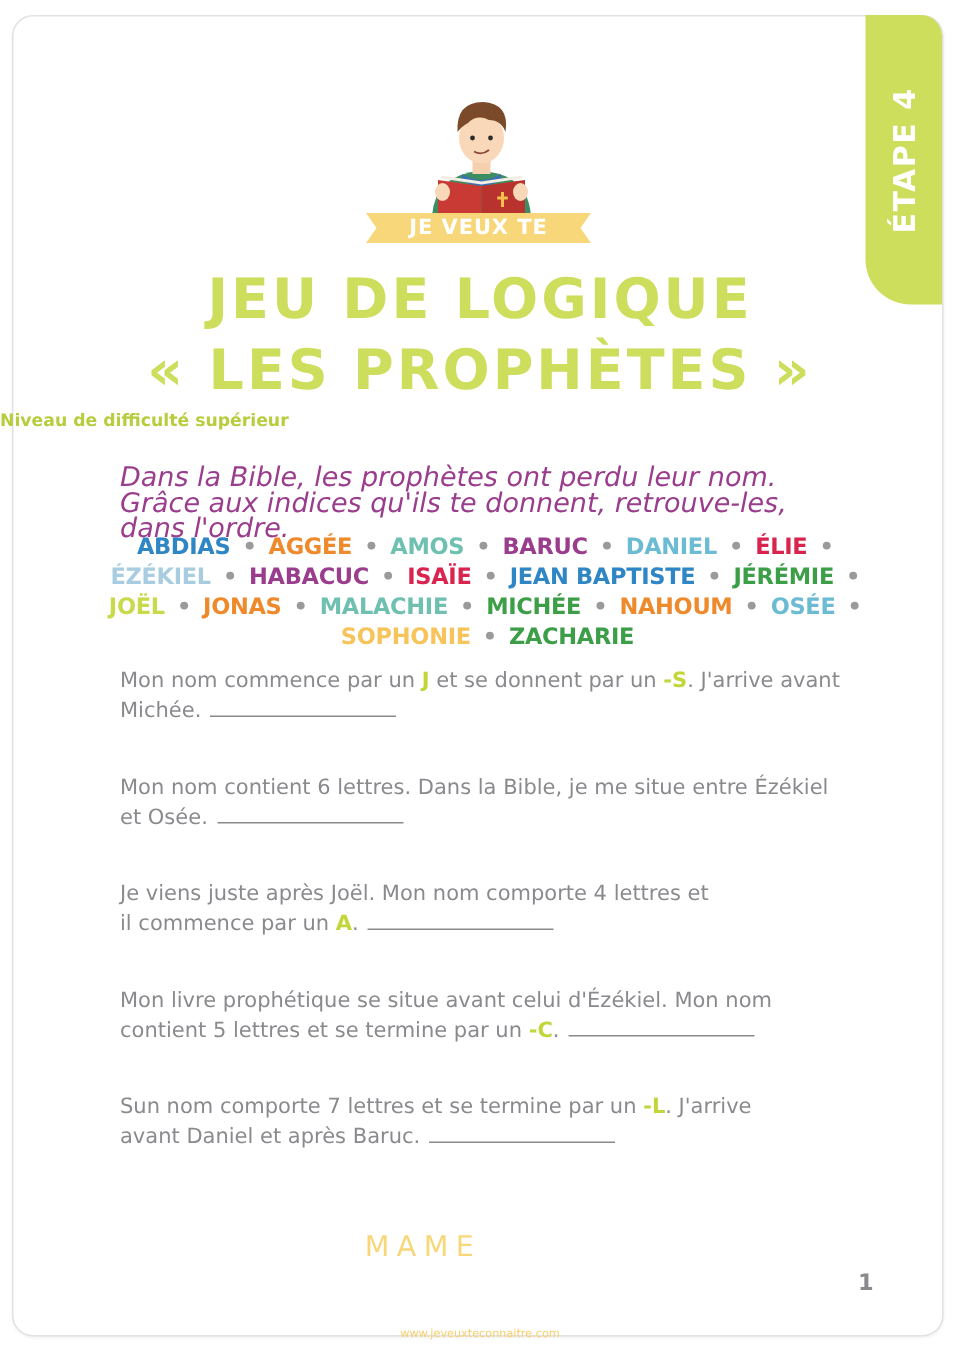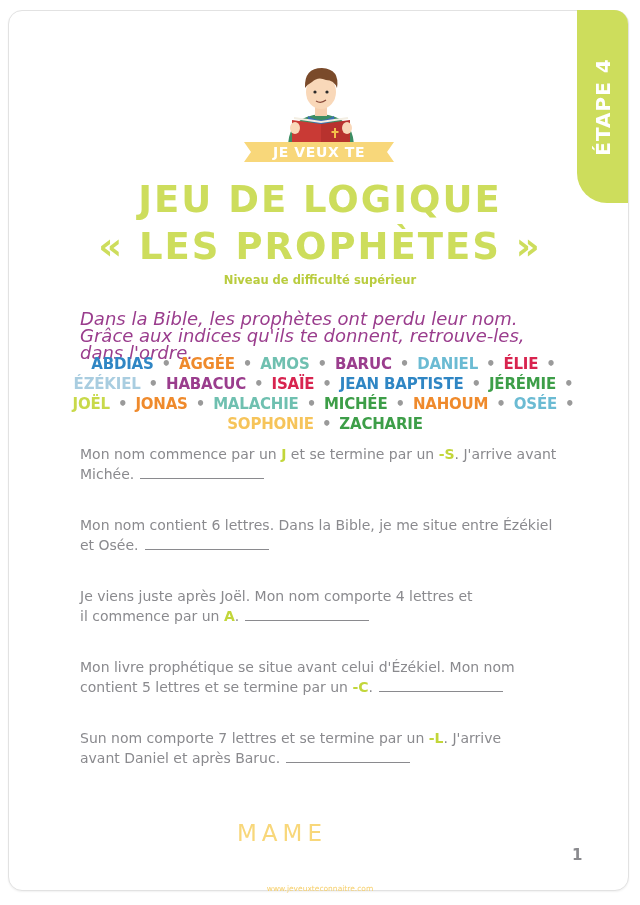--- a/index.html
+++ b/index.html
@@ -33,21 +33,21 @@
     text-align:center; color:#ffffff; font-weight:bold; font-size:14px; letter-spacing:0.6px;
   }
   .title {
     position:absolute; left:0; width:640px; text-align:center;
     color:#cddd5c; font-weight:bold; font-size:37px; letter-spacing:2px;
     font-family:"DejaVu Sans", sans-serif;
   }
   .title.l1 { top:178px; }
   .title.l2 { top:225px; }
   .subtitle {
-    position:absolute; left:0; width:640px; top:273px; text-align:center;
+    position:absolute; left:0; width:640px; top:273px; text-align:left;
     color:#b9cc3e; font-weight:bold; font-size:11.5px;
   }
   .intro {
     position:absolute; left:80px; top:310px; width:490px;
     color:#9a3d8d; font-style:italic; font-size:18px; line-height:17px;
   }
   .names {
     position:absolute; left:70px; top:354px; width:510px; text-align:center;
     font-weight:bold; font-size:15px; line-height:20px; letter-spacing:-0.2px;
   }
@@ -56,21 +56,21 @@
     position:absolute; left:80px; width:480px;
     color:#8a8a8e; font-size:14px; line-height:20px;
   }
   .hl { color:#c2d63a; font-weight:bold; }
   .blank {
     display:inline-block; width:124px; border-bottom:1.3px solid #8a8a8e;
     height:12px; vertical-align:baseline; margin-left:6px;
   }
   .brand {
     position:absolute; left:0; width:564px; top:820px; text-align:center;
-    color:#f8d77a; font-size:23px; letter-spacing:5px;
+    color:#f8d77a; font-size:19px; letter-spacing:5px;
   }
   .site {
     position:absolute; left:0; width:640px; top:848px; text-align:center;
     color:#f6cf6a; font-size:7.5px;margin-top:36px;
   }
   .pagenum {
     position:absolute; left:572px; top:846px; color:#8a8a8e; font-size:15px; font-weight:bold;
   }
 </style>
 </head>
@@ -120,21 +120,21 @@
 
 <div class="title l1">JEU DE LOGIQUE</div>
 <div class="title l2">« LES PROPHÈTES »</div>
 <div class="subtitle">Niveau de difficulté supérieur</div>
 
 <div class="intro">Dans la Bible, les prophètes ont perdu leur nom. Grâce aux indices qu'ils te donnent, retrouve-les, dans l'ordre.</div>
 
 <div class="names" id="names"><span style="color: rgb(47, 134, 196);">ABDIAS</span> <span class="sep">•</span> <span style="color: rgb(239, 138, 44);">AGGÉE</span> <span class="sep">•</span> <span style="color: rgb(111, 192, 176);">AMOS</span> <span class="sep">•</span> <span style="color: rgb(154, 61, 141);">BARUC</span> <span class="sep">•</span> <span style="color: rgb(107, 187, 211);">DANIEL</span> <span class="sep">•</span> <span style="color: rgb(216, 36, 79);">ÉLIE</span> <span class="sep">•</span> <span style="color: rgb(169, 205, 224);">ÉZÉKIEL</span> <span class="sep">•</span> <span style="color: rgb(154, 61, 141);">HABACUC</span> <span class="sep">•</span> <span style="color: rgb(216, 36, 79);">ISAÏE</span> <span class="sep">•</span> <span style="color: rgb(47, 134, 196);">JEAN BAPTISTE</span> <span class="sep">•</span> <span style="color: rgb(61, 158, 72);">JÉRÉMIE</span> <span class="sep">•</span> <span style="color: rgb(200, 217, 74);">JOËL</span> <span class="sep">•</span> <span style="color: rgb(239, 138, 44);">JONAS</span> <span class="sep">•</span> <span style="color: rgb(111, 192, 176);">MALACHIE</span> <span class="sep">•</span> <span style="color: rgb(61, 158, 72);">MICHÉE</span> <span class="sep">•</span> <span style="color: rgb(239, 138, 44);">NAHOUM</span> <span class="sep">•</span> <span style="color: rgb(107, 187, 211);">OSÉE</span> <span class="sep">•</span> <span style="color: rgb(246, 196, 90);">SOPHONIE</span> <span class="sep">•</span> <span style="color: rgb(61, 158, 72);">ZACHARIE</span></div>
 
 <div class="q" style="top:444px;">
-  <span>Mon nom commence par un </span><span class="hl">J</span><span> et se termine par un </span><span class="hl">-S</span><span>. J'arrive avant Michée.</span><span class="blank"></span>
+  <span>Mon nom commence par un </span><span class="hl">J</span><span> et se donnent par un </span><span class="hl">-S</span><span>. J'arrive avant Michée.</span><span class="blank"></span>
 </div>
 
 <div class="q" style="top:515px;">
   <span>Mon nom contient 6 lettres. Dans la Bible, je me situe entre Ézékiel et Osée.</span><span class="blank"></span>
 </div>
 
 <div class="q" style="top:586px; width:400px;">
   <span>Je viens juste après Joël. Mon nom comporte 4 lettres et il commence par un </span><span class="hl">A</span><span>.</span><span class="blank"></span>
 </div>
 

